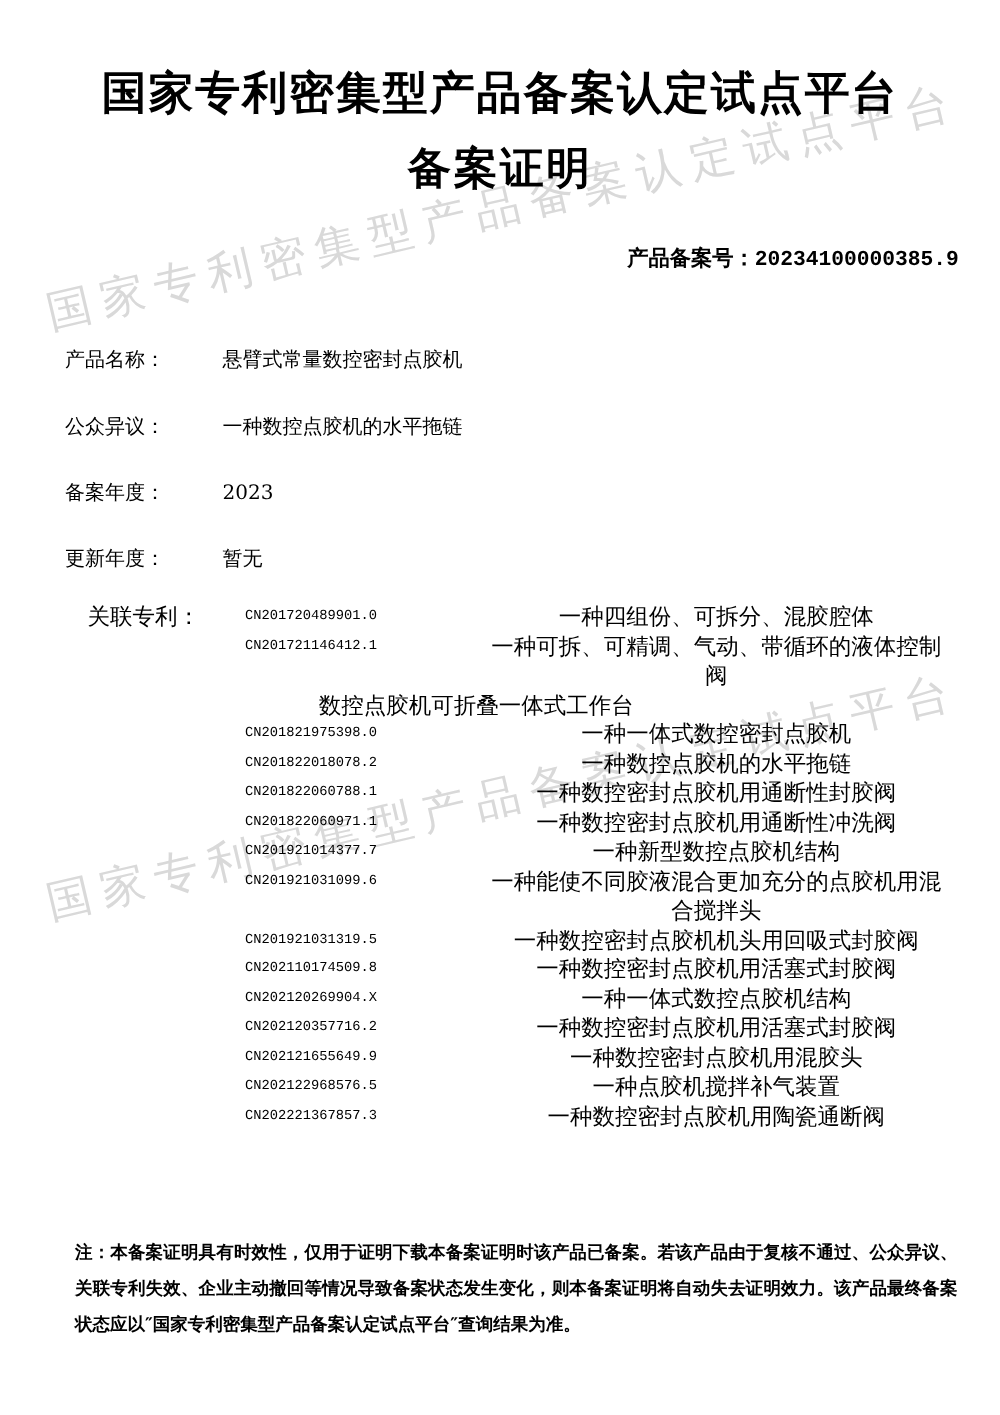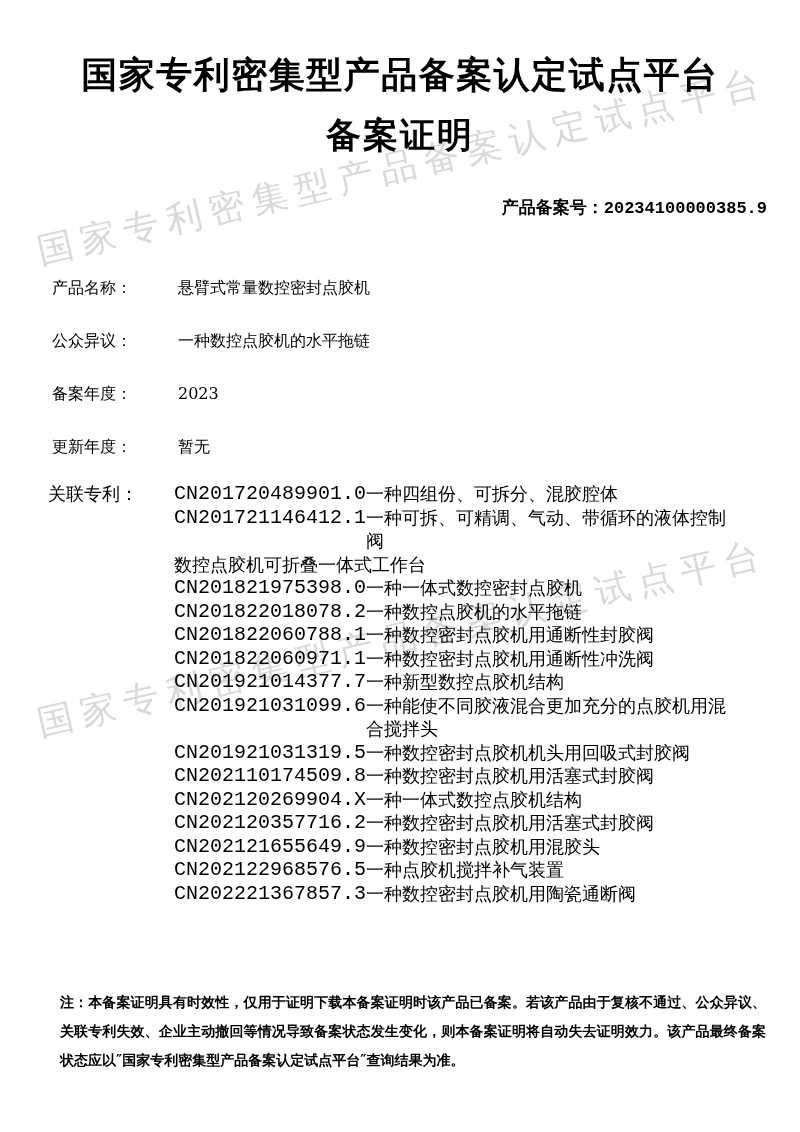--- a/index.html
+++ b/index.html
@@ -73,39 +73,40 @@
     font-size: 16px;
     line-height: 24px;
     margin-bottom: 29px;
   }
   .field-label { width: 126px; flex: 0 0 126px; }
   .field-value { white-space: nowrap; }
 
   .patents {
     position: absolute;
     top: 482px;
-    left: 48px;
+    left: 70px;
     display: flex;
     font-size: 18px;
     line-height: 23.5px;
   }
   .patents-label { width: 126px; flex: 0 0 126px; }
   .patent-list { }
   .patent-row { display: flex; align-items: flex-start; }
   .patent-no {
     width: 192px; flex: 0 0 192px;
     font-family: "Liberation Mono", "DejaVu Sans Mono", monospace;
-    font-size: 20px;
+    font-size: 11px;
     line-height: 23.5px;
     white-space: nowrap;
   }
   .patent-title {
     width: 370px;
     line-height: 23.5px;
     word-break: break-all;
+    text-align: center;
   }
 
   .note {
     position: absolute;
     top: 974px;
     left: 60px;
     width: 706px;
     font-size: 14px;
     font-weight: bold;
     line-height: 29px;

